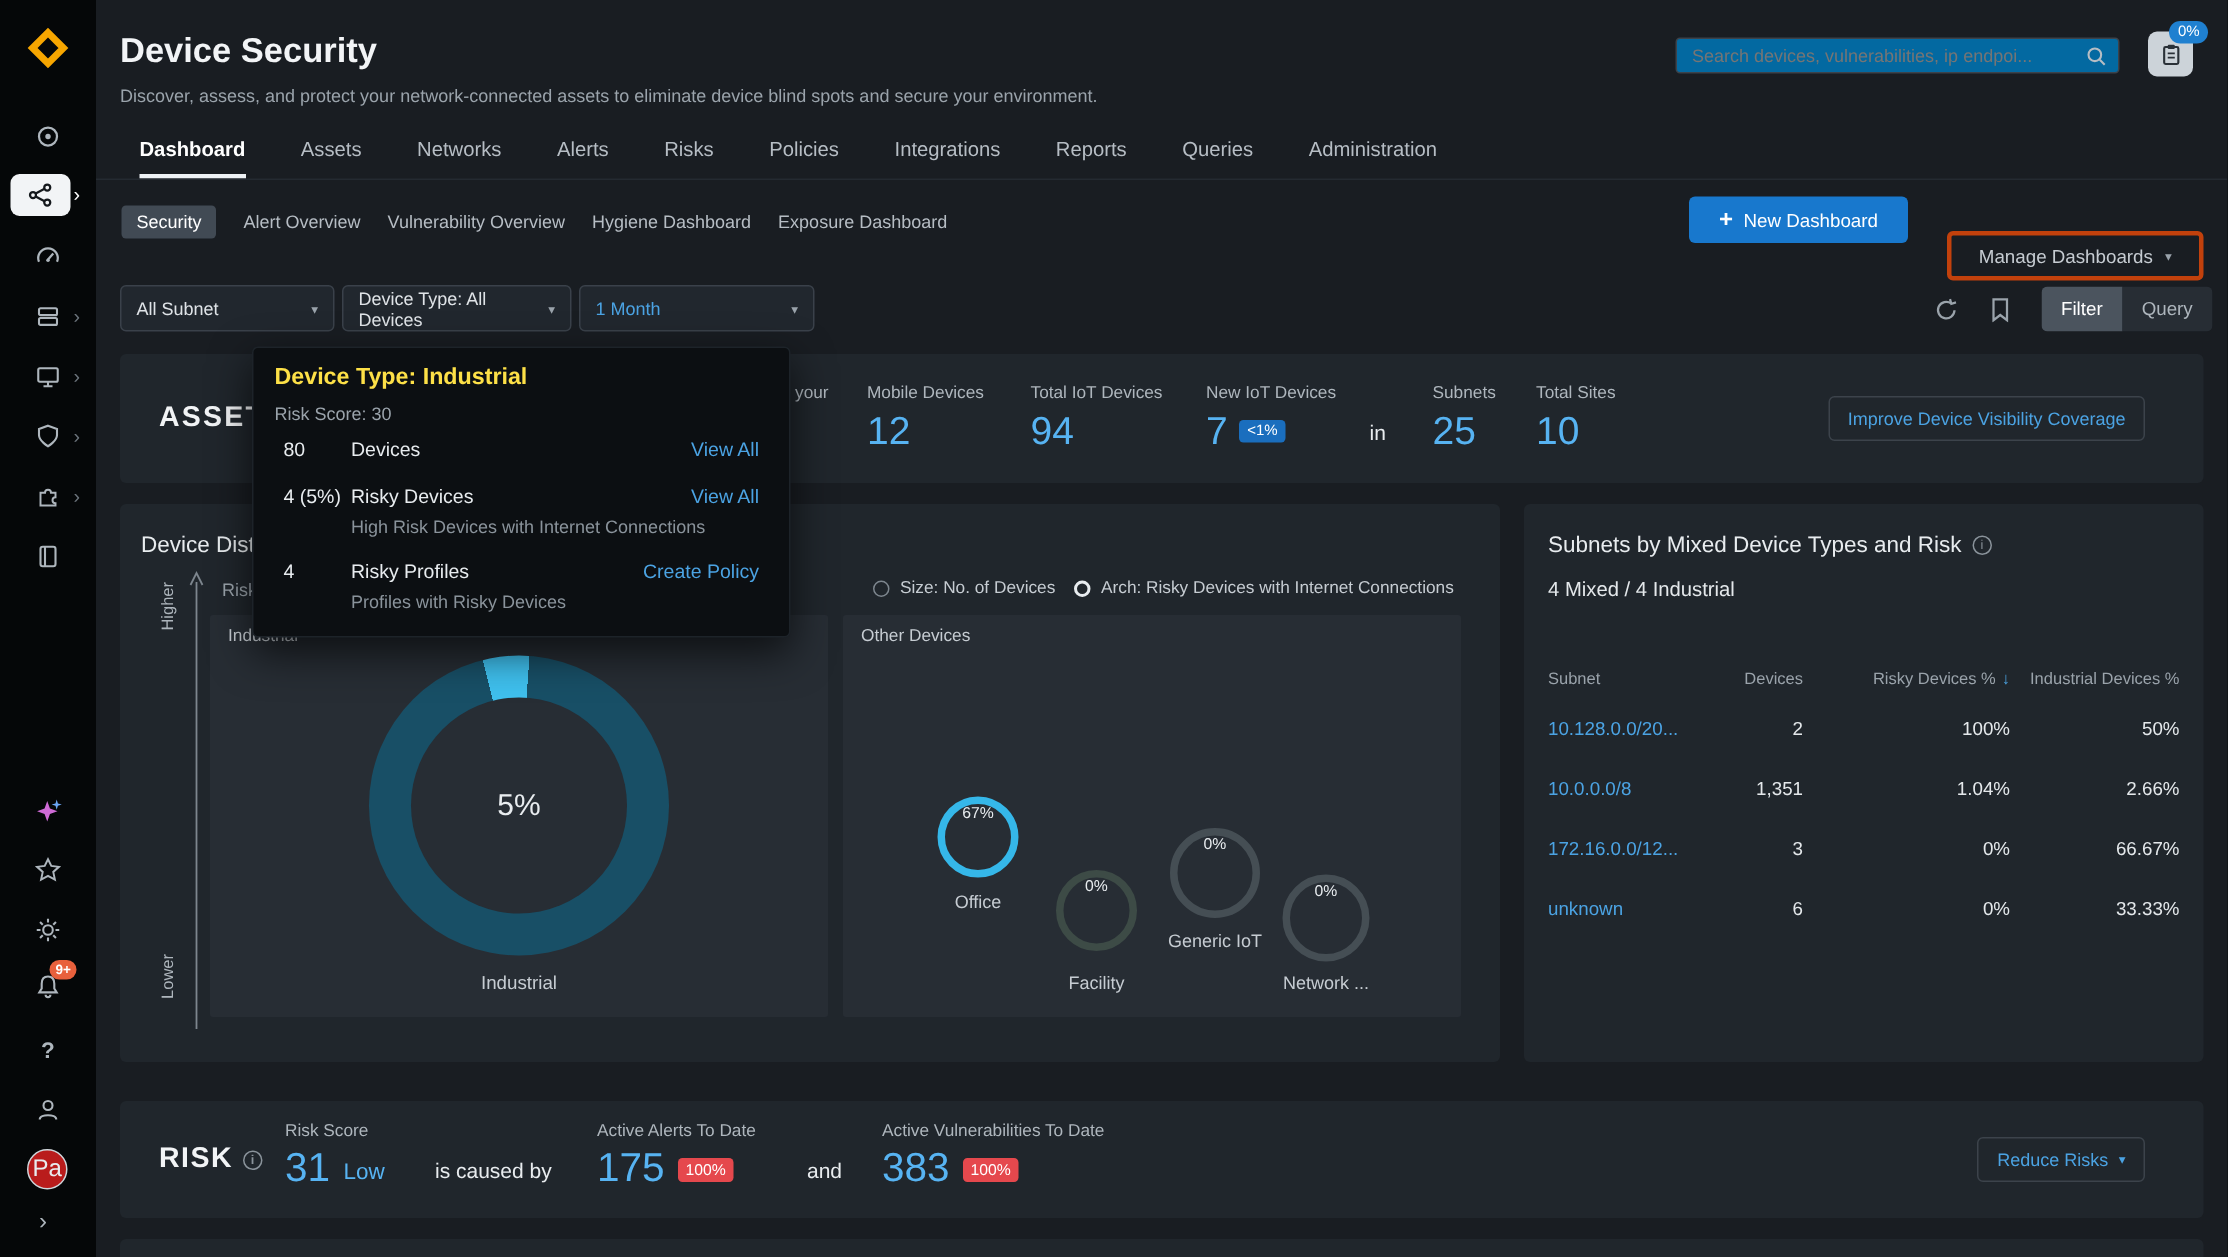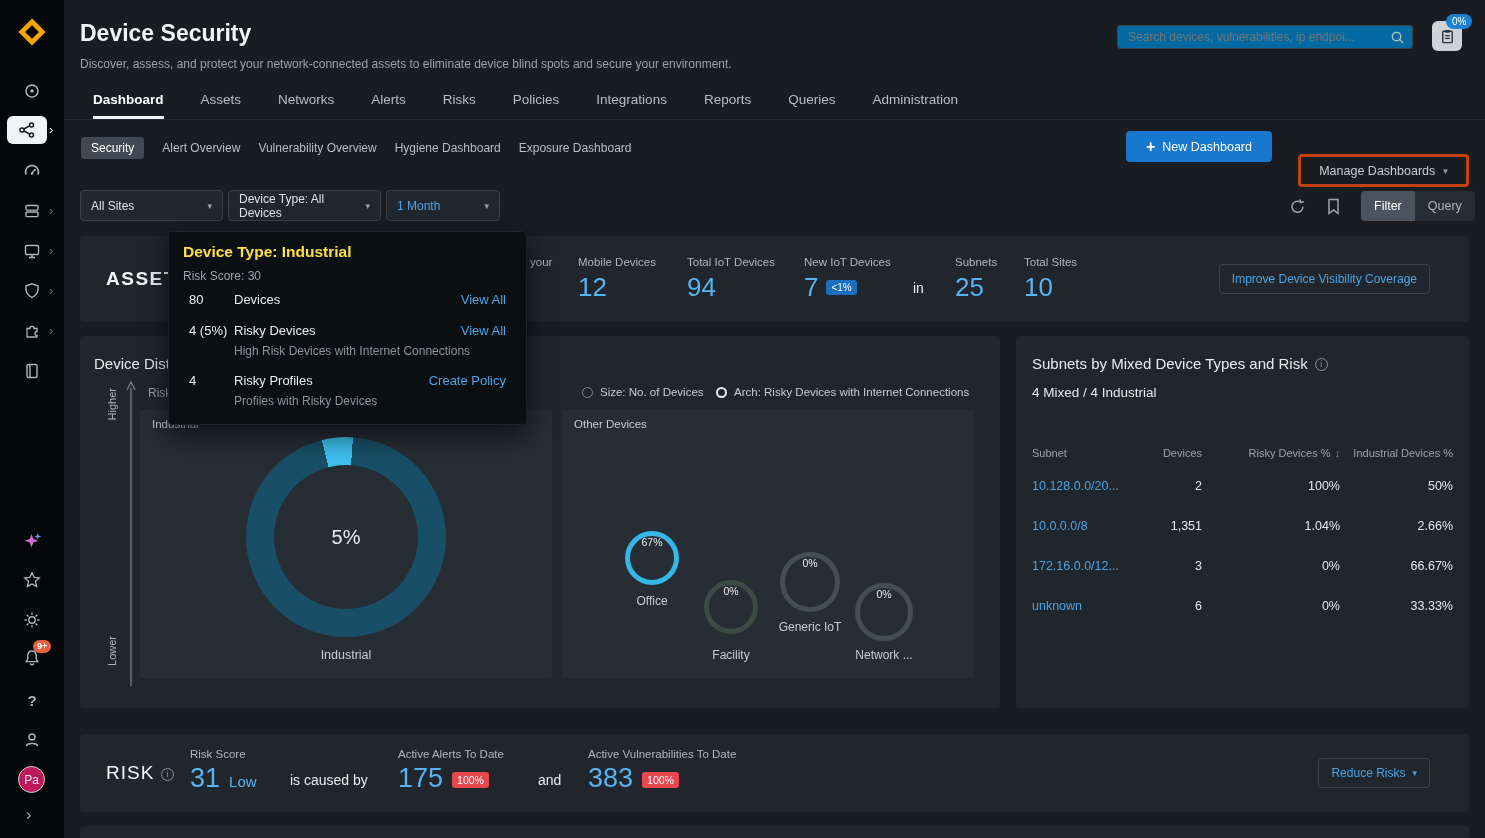--- a/index.html
+++ b/index.html
@@ -7,21 +7,21 @@
   body { font-family:"Liberation Sans", sans-serif; }
   .app { position:relative; width:1485px; height:838px; background:#191d22; overflow:hidden; }
 
   
   .sidebar { position:absolute; left:0; top:0; width:64px; height:838px; background:#050708; z-index:60; }
   .sb-item { position:absolute; left:22px; width:20px; height:20px; display:flex; align-items:center; justify-content:center; color:#aeb6bd; cursor:pointer; }
   .sb-item svg { display:block; }
   .sb-active { position:absolute; left:7px; width:40px; height:28px; background:#f2f4f6; border-radius:6px; display:flex; align-items:center; justify-content:center; color:#14181c; }
   .sb-chev { position:absolute; left:49px; font-size:13px; color:#6b737b; }
   .sb-badge { position:absolute; left:33px; background:#e8603c; color:#fff; font-size:9px; line-height:1; padding:2px 4px; border-radius:7px; font-weight:bold; }
-  .avatar { position:absolute; left:18px; width:27px; height:27px; border-radius:50%; border:1.5px solid #cfd6db; background:#be185d; color:#e8ecef; font-size:12px; display:flex; align-items:center; justify-content:center; }
+  .avatar { position:absolute; left:18px; width:27px; height:27px; border-radius:50%; border:1.5px solid #cfd6db; background:#b91c1c; color:#e8ecef; font-size:16px; display:flex; align-items:center; justify-content:center; }
   .q-icon { font-size:15px; font-weight:bold; }
 
   
   .page-title { position:absolute; left:80px; top:20px; font-size:23px; font-weight:600; color:#f2f4f6; }
   .page-subtitle { position:absolute; left:80px; top:57px; font-size:12px; color:#9aa3ab; }
   .search-box { position:absolute; left:1117px; top:25px; width:296px; height:24px; background:#0369a1; border:1px solid #3c434b; border-radius:3px; display:flex; align-items:center; }
   .search-box input { flex:1; background:transparent; border:none; outline:none; color:#b6bdc4; font-size:12px; padding:0 4px 0 10px; font-family:inherit; }
   .search-box .mag { margin-right:7px; color:#b6bdc4; display:flex; }
   .clip-btn { position:absolute; left:1432px; top:21px; width:30px; height:30px; background:#ccd3d9; border-radius:6px; display:flex; align-items:center; justify-content:center; color:#2a3138; }
   .clip-badge { position:absolute; left:1446px; top:14px; background:#1f80d0; color:#fff; font-size:10px; padding:2px 6px; border-radius:8px; z-index:2; }
@@ -93,21 +93,21 @@
   .tbl { position:absolute; left:16px; right:16px; top:104px; }
   .tbl-row { display:grid; grid-template-columns:122px 48px 138px 1fr; align-items:center; }
   .tbl-head { font-size:11px; color:#9aa3ab; height:26px; }
   .tbl-data { height:40px; font-size:12.5px; color:#e4e8eb; }
   .num { text-align:right; }
   .sort { color:#4ba3e3; margin-left:4px; }
   .link { color:#4ba3e3; cursor:pointer; }
   .info-dot { display:inline-flex; width:13px; height:13px; border:1px solid #8a939b; border-radius:50%; color:#8a939b; font-size:8.5px; align-items:center; justify-content:center; margin-left:7px; vertical-align:2px; }
 
   
-  .risk-title { position:absolute; left:26px; top:28px; font-size:19px; letter-spacing:1px; color:#f2f4f6; font-weight:400; }
+  .risk-title { position:absolute; left:26px; top:28px; font-size:19px; letter-spacing:1px; color:#f2f4f6; font-weight:700; }
   .rmetric { position:absolute; top:14px; }
   .rmetric .m-label { font-size:11.5px; color:#aeb6bd; white-space:nowrap; }
   .rmetric .m-value { margin-top:3px; font-size:27px; color:#57b3f2; display:flex; align-items:flex-end; gap:9px; }
   .lvl { font-size:15px; padding-bottom:4px; color:#57b3f2; }
   .r-badge { background:#e5484d; color:#fff; font-size:10.5px; padding:2px 5px; border-radius:3px; margin-bottom:6px; }
   .caused { position:absolute; top:38px; font-size:14px; color:#e8ecef; }
 
   .bottom-partial { position:absolute; left:80px; top:826px; width:1389px; height:12px; background:#20262c; border-radius:4px 4px 0 0; }
 </style>
 </head>
@@ -265,28 +265,28 @@
   <button class="btn-new">
     <span class="plus">+</span>
     <span>New Dashboard</span>
   </button>
   <button class="btn-manage">
     <span>Manage Dashboards</span>
     <span class="chev-down">▾</span>
   </button>
 
   <div class="dropdown" style="left:80px;width:143px">
-    <span>All Sites</span>
+    <span>All Subnet</span>
     <span class="chev-down">▾</span>
   </div>
   <div class="dropdown" style="left:228px;width:153px">
     <span>Device Type: All Devices</span>
     <span class="chev-down">▾</span>
   </div>
-  <div class="dropdown" style="left:386px;width:114px">
+  <div class="dropdown" style="left:386px;width:157px">
     <span style="color:#4ba3e3">1 Month</span>
     <span class="chev-down">▾</span>
   </div>
   <div class="icon-btn" style="left:1288px">
     <svg width="17" height="17" viewBox="0 0 17 17">
         <path d="M14 8.8 A5.5 5.5 0 1 1 11.8 4.3" fill="none" stroke="currentColor" stroke-width="1.5"></path>
         <path d="M11 1.4 L11.9 4.5 L15 3.6" fill="none" stroke="currentColor" stroke-width="1.5"></path>
       </svg>
   </div>
   <div class="icon-btn" style="left:1324px">

